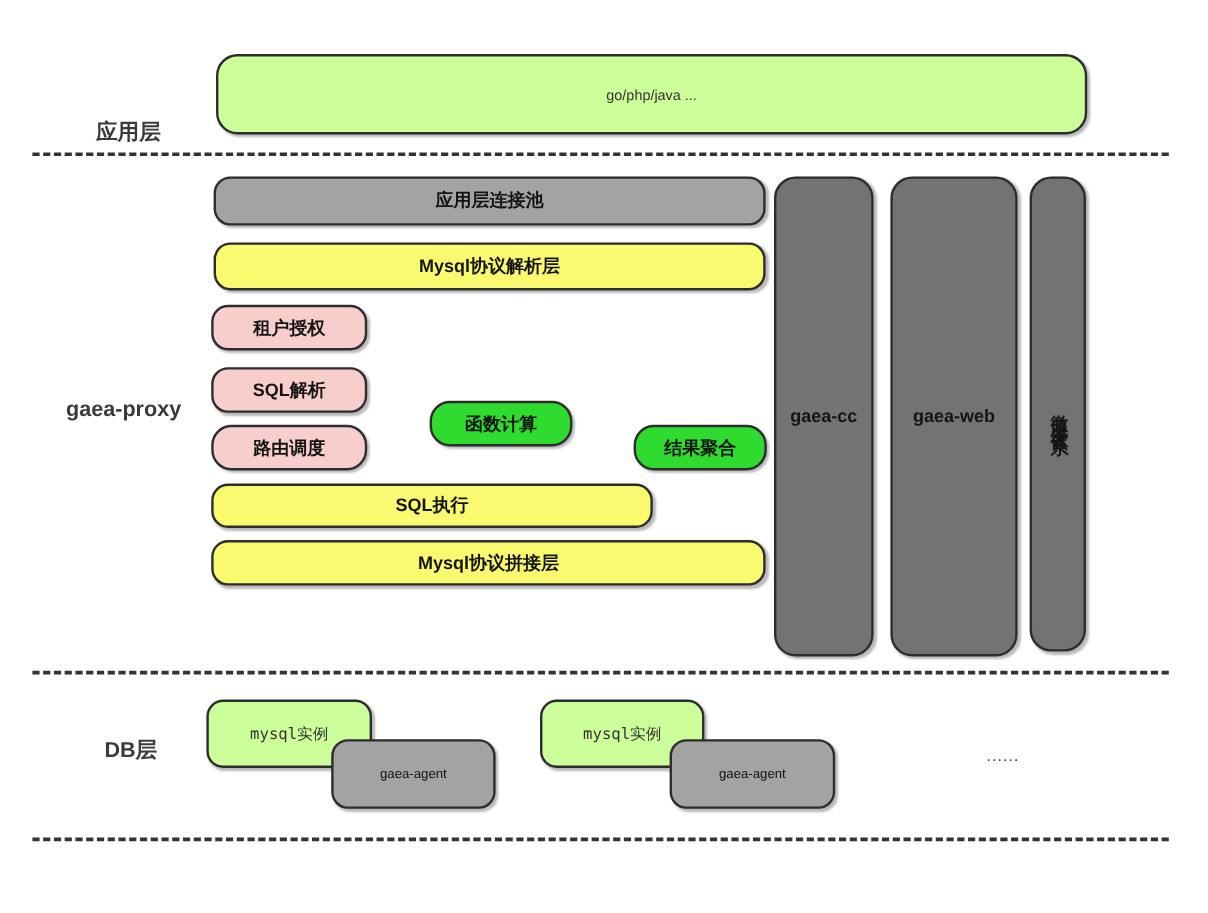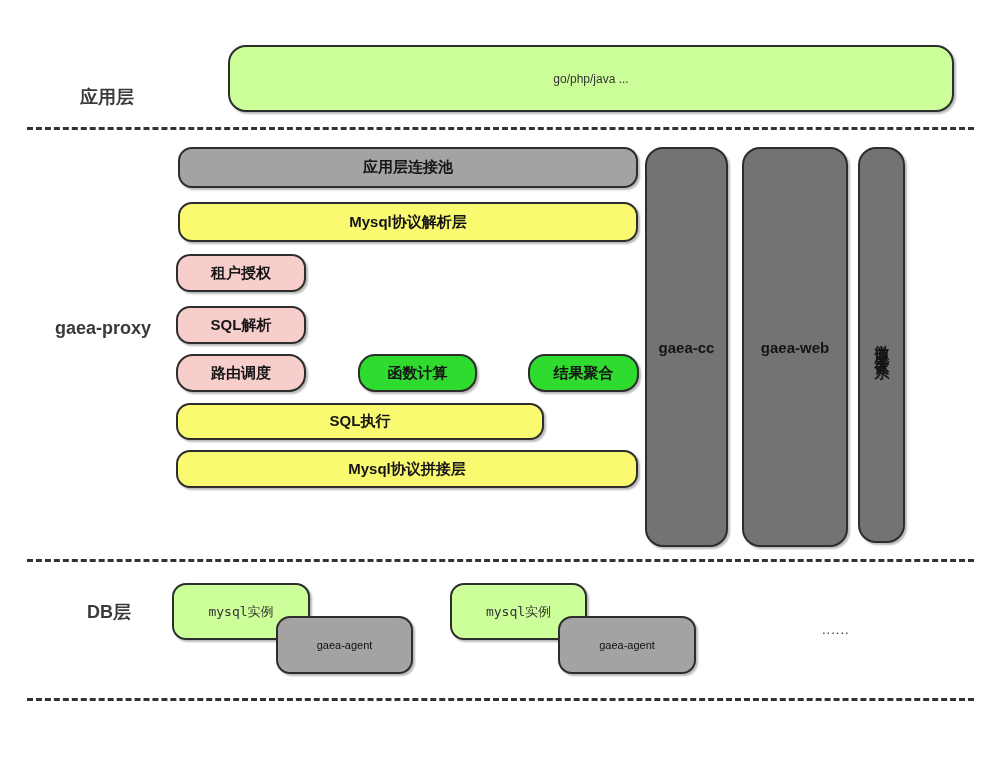--- a/index.html
+++ b/index.html
@@ -30,20 +30,21 @@
   .yellow{background:#fafa70;}
   .pink{background:#f8cecc;}
   .bright-green{background:#2edb2e;border-radius:17px;}
   .cyan{background:#737373;}
   .light-green{background:#ccff99;}
   .section-label{
     position:absolute;
     font-weight:bold;
     font-size:18px;
     color:#3a3a3a;
+    margin-top:13px;
   }
   .dash{
     position:absolute;
     height:0;
     border-top:3px dashed #333333;
   }
   .top-box-text{font-weight:normal;font-size:12px;color:#333;}
   .vertical-text{
     writing-mode:vertical-lr;
     text-orientation:upright;
@@ -63,21 +64,21 @@
     color:#333;
     letter-spacing:1px;
   }
 </style>
 </head>
 <body>
 
 <div class="canvas">
 
   <div class="section-label" style="left:80px;top:85px;">应用层</div>
-  <div class="box light-green big-radius" style="left:180px;top:45px;width:726px;height:67px;margin-left:48px;">
+  <div class="box light-green big-radius" style="left:180px;top:45px;width:726px;height:67px;">
     <span class="top-box-text">go/php/java ...</span>
   </div>
 
   <div class="dash" style="left:27px;top:127px;width:947px;"></div>
 
   <div class="section-label" style="left:55px;top:318px;">gaea-proxy</div>
 
   <div class="box blue" style="left:178px;top:147px;width:460px;height:41px;">
     <span>应用层连接池</span>
   </div>
@@ -91,21 +92,21 @@
   </div>
 
   <div class="box pink" style="left:176px;top:306px;width:130px;height:38px;">
     <span>SQL解析</span>
   </div>
 
   <div class="box pink" style="left:176px;top:354px;width:130px;height:38px;border-radius:17px;">
     <span>路由调度</span>
   </div>
 
-  <div class="box bright-green" style="left:358px;top:354px;width:119px;height:38px;">
+  <div class="box bright-green" style="left:358px;top:334px;width:119px;height:38px;">
     <span>函数计算</span>
   </div>
 
   <div class="box bright-green" style="left:528px;top:354px;width:111px;height:38px;">
     <span>结果聚合</span>
   </div>
 
   <div class="box yellow" style="left:176px;top:403px;width:368px;height:37px;">
     <span>SQL执行</span>
   </div>

